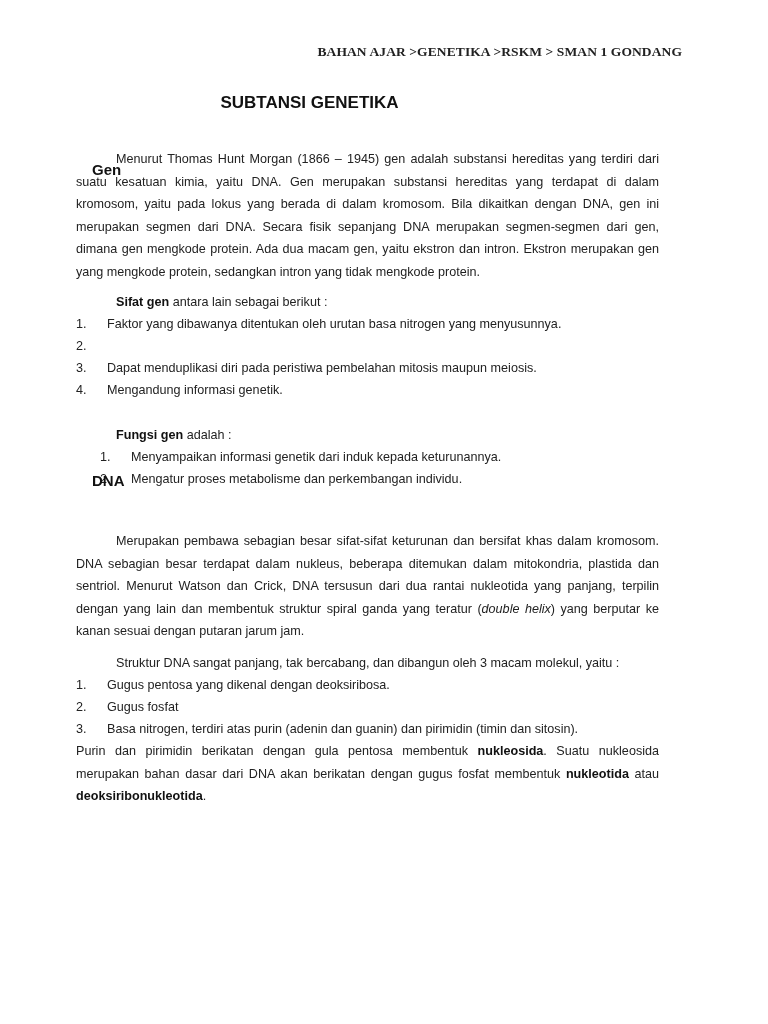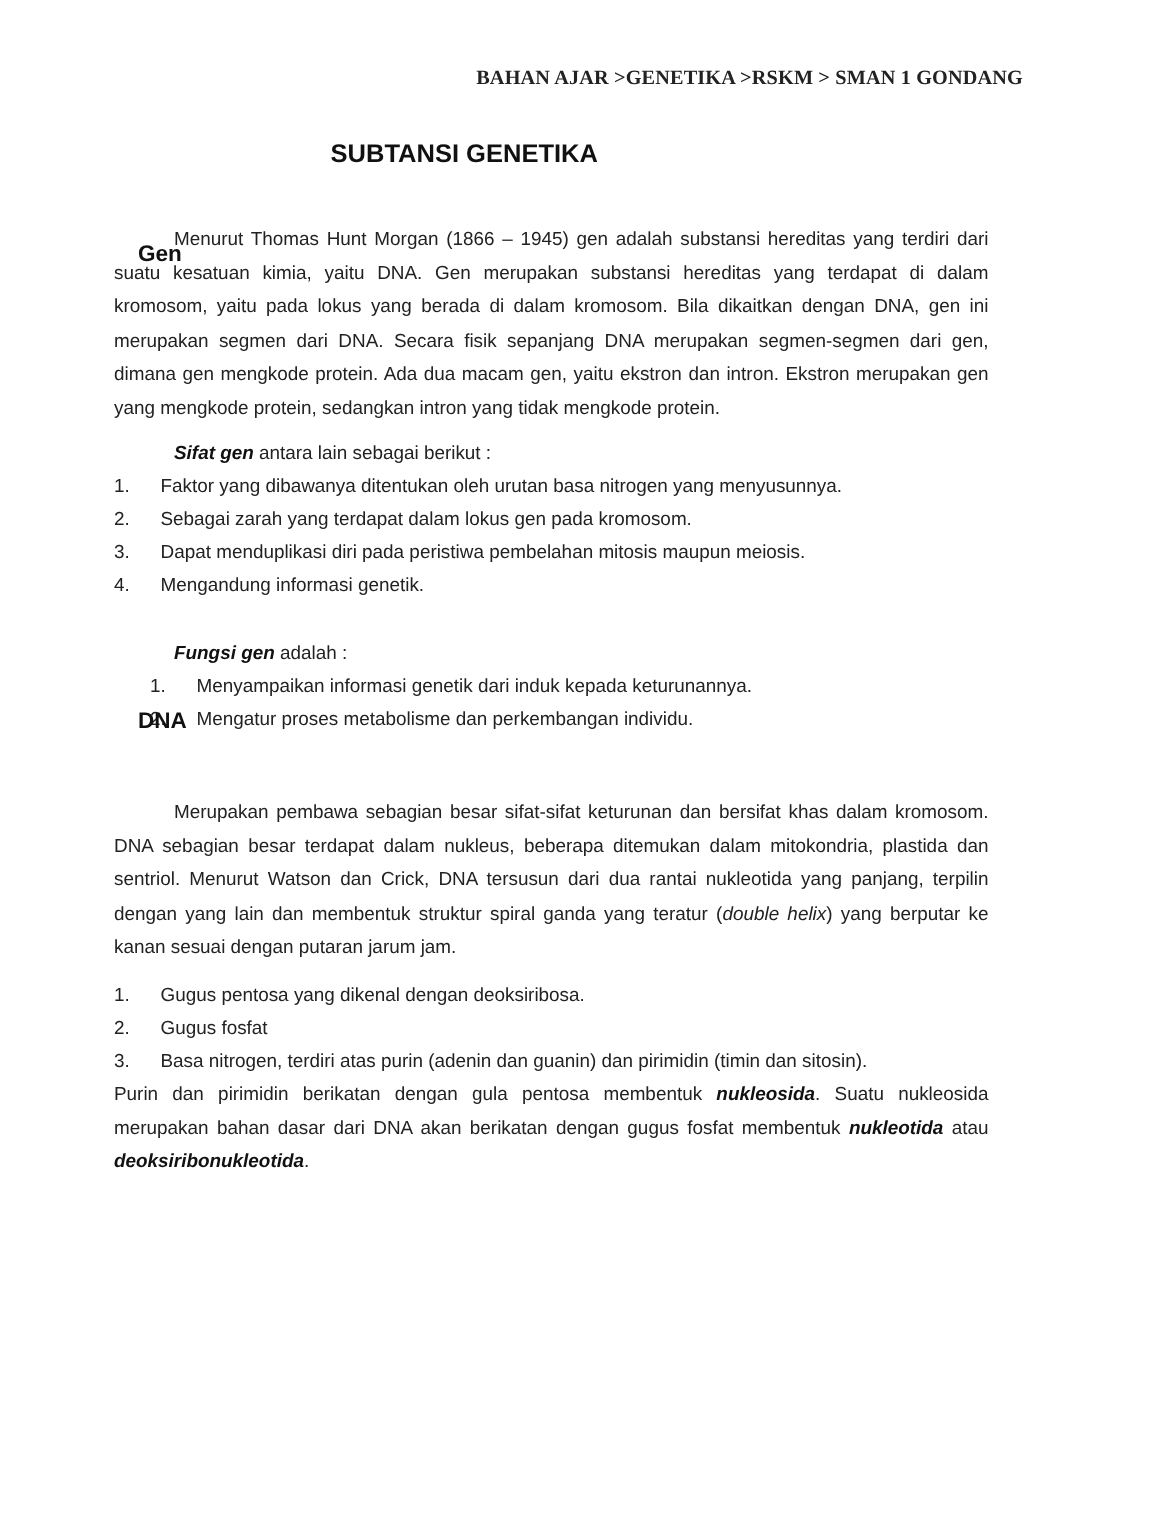--- a/index.html
+++ b/index.html
@@ -22,21 +22,21 @@
   }
   .h2 { font-weight: bold; font-size: 15px; color: #111; position: absolute; left: 92px; }
   .para { text-align: justify; line-height: 22.6px; margin: 0; }
   .para .indent { display: inline-block; width: 40px; }
   .lead { line-height: 22px; margin: 0; padding-left: 40px; }
   .ol { margin: 0; padding: 0; list-style: none; }
   .ol li { line-height: 22px; display: flex; }
   .ol li .num { width: 31px; flex: none; }
   .ol2 li .num { width: 31px; }
   .ol2 { padding-left: 24px; }
-  b { color: #111; font-style: italic; }
+  b { color: #111; }
 </style>
 </head>
 <body>
 
 <div class="header">BAHAN AJAR &gt;GENETIKA &gt;RSKM &gt; SMAN 1 GONDANG</div>
 
 <div class="title">SUBTANSI GENETIKA</div>
 
 <div class="h2" style="top:133px;margin-top:28px;">Gen</div>
 
@@ -46,21 +46,20 @@
 
 <div class="content" style="top:291px;">
   <p class="lead"><b>Sifat gen</b><span> antara lain sebagai berikut :</span></p>
   <ul class="ol">
     <li>
         <span class="num">1.</span>
         <span>Faktor yang dibawanya ditentukan oleh urutan basa nitrogen yang menyusunnya.</span>
       </li>
     <li>
         <span class="num">2.</span>
-        <span>Sebagai zarah yang terdapat dalam lokus gen pada kromosom.</span>
       </li>
     <li>
         <span class="num">3.</span>
         <span>Dapat menduplikasi diri pada peristiwa pembelahan mitosis maupun meiosis.</span>
       </li>
     <li>
         <span class="num">4.</span>
         <span>Mengandung informasi genetik.</span>
       </li>
   </ul>
@@ -80,20 +79,21 @@
   </ul>
 </div>
 
 <div class="h2" style="top:472px;">DNA</div>
 
 <div class="content" style="top:530px;">
   <p class="para"><span class="indent"></span><span>Merupakan pembawa sebagian besar sifat-sifat keturunan dan bersifat khas dalam kromosom. DNA sebagian besar terdapat dalam nukleus, beberapa ditemukan dalam mitokondria, plastida dan sentriol. Menurut Watson dan Crick, DNA tersusun dari dua rantai nukleotida yang panjang, terpilin dengan yang lain dan membentuk struktur spiral ganda yang teratur (</span><i>double helix</i><span>) yang berputar ke kanan sesuai dengan putaran jarum jam.</span></p>
 </div>
 
 <div class="content" style="top:652px;">
+  <p class="lead">Struktur DNA sangat panjang, tak bercabang, dan dibangun oleh 3 macam molekul, yaitu :</p>
   <ul class="ol">
     <li>
         <span class="num">1.</span>
         <span>Gugus pentosa yang dikenal dengan deoksiribosa.</span>
       </li>
     <li>
         <span class="num">2.</span>
         <span>Gugus fosfat</span>
       </li>
     <li>

